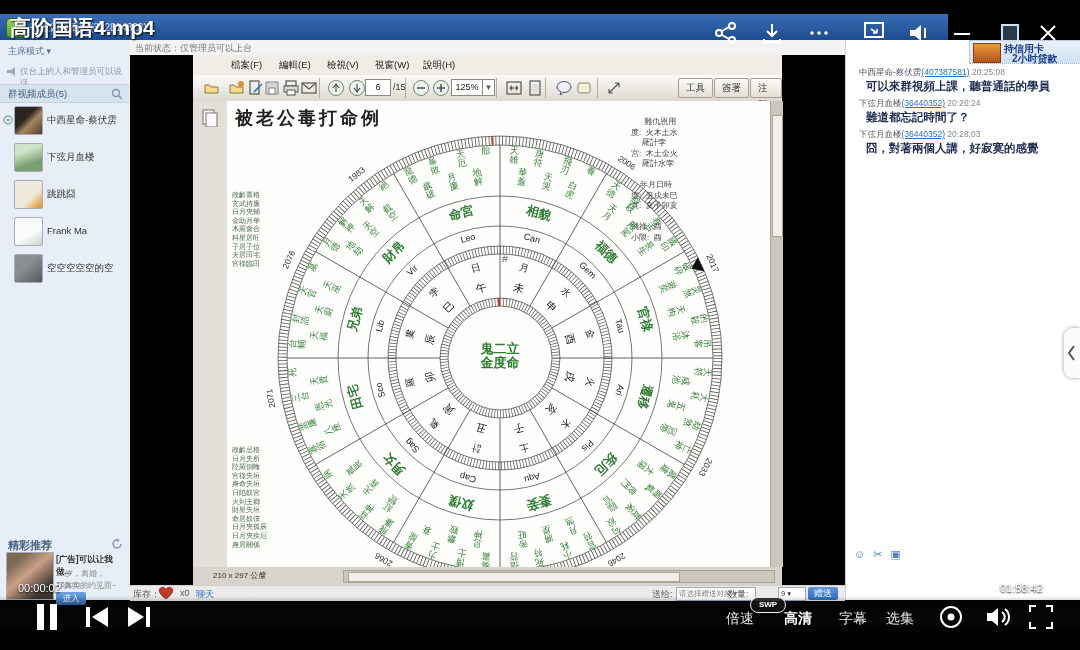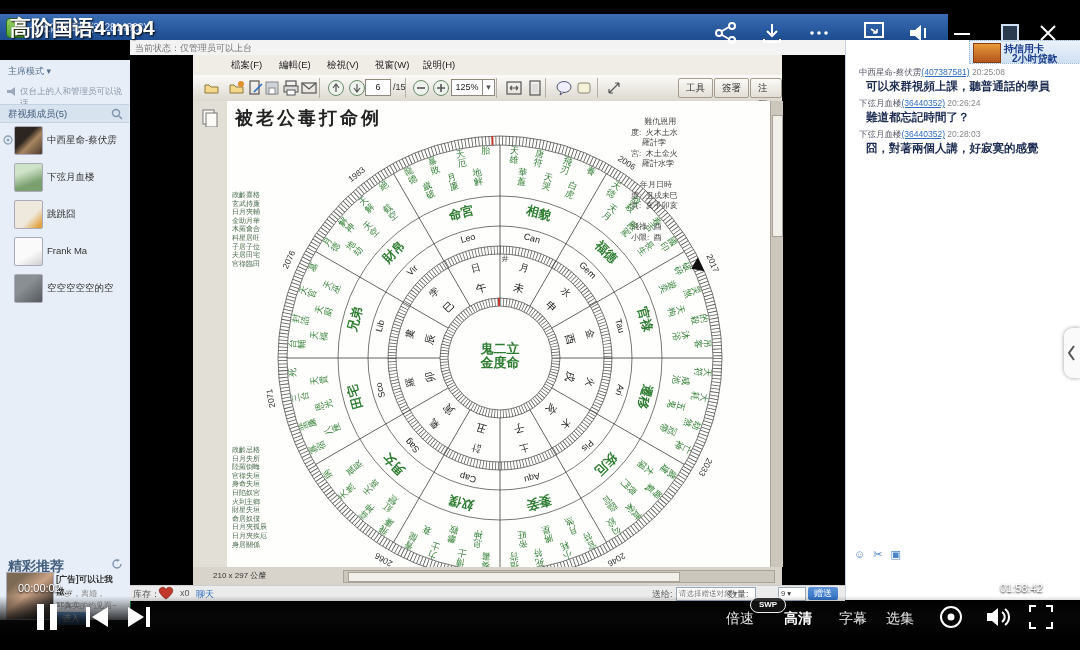--- a/index.html
+++ b/index.html
@@ -5,35 +5,35 @@
   html,body{margin:0;padding:0;background:#000;}
   #root{position:relative;width:1080px;height:650px;background:#000;overflow:hidden;
         font-family:"Liberation Sans","DejaVu Sans",sans-serif;}
   .abs{position:absolute;}
   
   .titlebar{left:0;top:14px;width:948px;height:26px;
     background:linear-gradient(#3a6db4,#1d4c8f);}
   .titlebar .wtitle{left:30px;top:7px;font-size:10px;color:#dbe6f5;}
   .yylogo{left:6px;top:4px;width:18px;height:18px;border-radius:4px;
     background:linear-gradient(#9fd468,#4f9e2f);border:1px solid #2c6b18;}
-  .sidebar{left:0;top:40px;width:130px;height:560px;background:#e7eef7;border-right:1px solid #15803d;margin-top:20px;}
+  .sidebar{left:0;top:40px;width:130px;height:560px;background:#e7eef7;border-right:1px solid #15803d;}
   .modeRow{left:8px;top:5px;font-size:9px;color:#56708e;}
   .noticeRow{left:4px;top:24px;width:124px;height:18px;font-size:8.5px;color:#8b99ab;}
   .memHeader{left:0;top:44px;width:129px;height:17px;background:#d8e3f0;border-top:1px solid #c3d2e2;border-bottom:1px solid #c3d2e2;}
   .memHeader span{position:absolute;left:8px;top:3px;font-size:9.5px;color:#45607e;}
   #members{left:0;top:62px;width:129px;height:200px;}
   .mrow{position:absolute;left:0;width:129px;height:37px;}
   .mrow .av{position:absolute;left:14px;top:4px;width:27px;height:27px;border:1px solid #aab;border-radius:2px;}
   .mrow .nm{position:absolute;left:47px;top:12px;font-size:9.5px;color:#333;white-space:nowrap;}
   .av1{background:linear-gradient(135deg,#2d2620 40%,#a88660 60%,#4a3b2c);}
   .av2{background:linear-gradient(160deg,#cfe3c9 30%,#7ba06f 70%);}
   .av3{background:linear-gradient(135deg,#efe9dd 60%,#e0a23c 92%);}
   .av4{background:linear-gradient(150deg,#fafafa 60%,#cfcfcf);}
   .av5{background:linear-gradient(140deg,#8a8f94 40%,#55595e);}
-  .recoHeader{left:8px;top:498px;font-size:14px;font-weight:bold;color:#45607e;}
+  .recoHeader{left:8px;top:498px;font-size:11px;font-weight:bold;color:#45607e;}
   .adImg{left:6px;top:512px;width:46px;height:46px;border:1px solid #aab;
     background:linear-gradient(140deg,#7d6a55 20%,#caa184 45%,#3c3530 80%);}
   .adT{left:56px;top:514px;font-size:8.5px;font-weight:bold;color:#333;width:72px;}
   .adL2{left:56px;top:528px;font-size:8px;color:#8a8a8a;width:74px;}
   .adL3{left:56px;top:540px;font-size:8px;color:#8a8a8a;width:74px;}
   .adBtn{left:56px;top:552px;width:30px;height:13px;background:linear-gradient(#6aa3e0,#3575c4);
     color:#fff;font-size:8.5px;text-align:center;line-height:13px;border-radius:2px;}
   .statusbar{left:130px;top:40px;width:715px;height:15px;background:#f3f3f3;border-bottom:1px solid #d5d5d5;}
   .statusbar span{position:absolute;left:5px;top:2px;font-size:9px;color:#777;}
   .screen{left:130px;top:55px;width:715px;height:530px;background:#000;}

